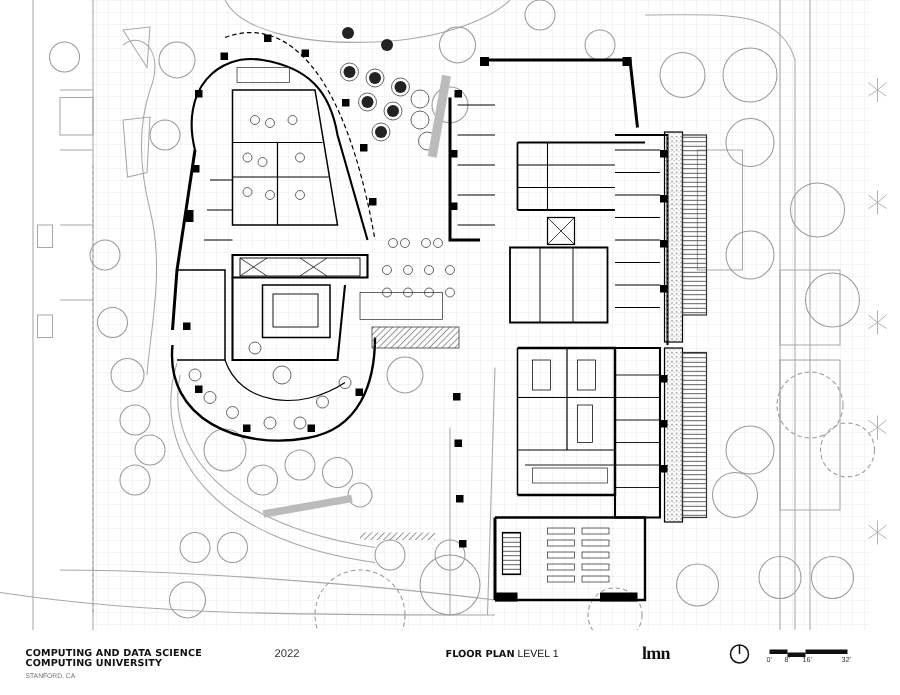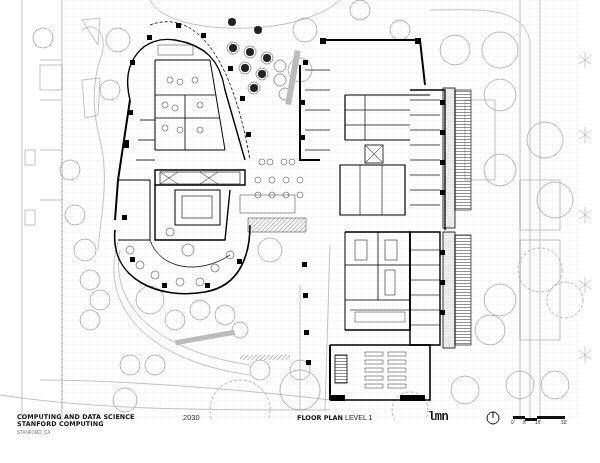--- a/index.html
+++ b/index.html
@@ -1,25 +1,25 @@
 <!DOCTYPE html>
 <html><head>
 <meta charset="utf-8">
 <style>
   html,body{margin:0;padding:0;background:#ffffff;}
   body{width:600px;height:463px;position:relative;overflow:hidden;font-family:"Liberation Sans",sans-serif;}
   #plan{position:absolute;left:0;top:0;width:600px;height:420px;}
-  .titleblock{position:absolute;left:0;top:408px;width:551px;height:38px;}
+  .titleblock{position:absolute;left:0;top:426px;width:551px;height:38px;}
   .tb-project{position:absolute;left:17px;top:6px;line-height:7px;}
   .tb-line1,.tb-line2{font-family:"DejaVu Sans",sans-serif;font-weight:bold;font-size:6.4px;color:#111;letter-spacing:0.1px;white-space:nowrap;display:block;}
   .tb-line3{font-family:"Liberation Sans",sans-serif;font-size:4.5px;color:#777;display:block;margin-top:1px;}
   .tb-year{position:absolute;left:183px;top:5px;font-size:7.5px;color:#333;}
   .tb-sheet{position:absolute;left:265px;top:6px;font-size:7px;color:#111;white-space:nowrap;}
   .tb-sheet b{font-family:"DejaVu Sans",sans-serif;font-weight:bold;font-size:6.5px;margin-left:32px;}
-  .tb-logo{position:absolute;left:428px;top:2px;font-family:Liberation Mono, monospace;font-weight:bold;font-size:12px;color:#111;letter-spacing:-0.5px;text-align:center;}
+  .tb-logo{position:absolute;left:428px;top:2px;font-family:Liberation Serif, serif;font-weight:bold;font-size:12px;color:#111;letter-spacing:-0.5px;text-align:center;}
   .tb-north{position:absolute;left:486px;top:3px;width:14px;height:14px;}
   .tb-scale{position:absolute;left:510px;top:2px;width:90px;height:20px;}
   .scale-lbl{position:absolute;top:10px;font-size:4.8px;color:#333;}
 </style>
 </head>
 <body>
 
 <svg id="plan" viewBox="0 0 600 420" xmlns="http://www.w3.org/2000/svg">
   <defs>
     <pattern id="grid" width="8" height="8" patternUnits="userSpaceOnUse">
@@ -274,24 +274,24 @@
       <rect x="388" y="384" width="18" height="4"></rect>
     <rect x="355" y="312" width="50" height="10"></rect>
   </g>
 
   <rect x="335" y="355" width="12" height="28" fill="url(#stairs)" stroke="#000" stroke-width="0.8"></rect>
 </svg>
 
 <div class="titleblock">
   <div class="tb-project">
     <span class="tb-line1">COMPUTING AND DATA SCIENCE</span>
-    <span class="tb-line2">STANFORD COMPUTING</span>
+    <span class="tb-line2">COMPUTING UNIVERSITY</span>
     <span class="tb-line3">STANFORD, CA</span>
   </div>
-  <div class="tb-year">2030</div>
+  <div class="tb-year">2022</div>
   <div class="tb-sheet">
     <b>FLOOR PLAN</b>
     <span>LEVEL 1</span>
   </div>
   <div class="tb-logo">lmn</div>
   <svg class="tb-north" viewBox="0 0 14 14">
     <circle cx="7" cy="7" r="6" fill="none" stroke="#111" stroke-width="1"></circle>
     <line x1="7" y1="1" x2="7" y2="7" stroke="#111" stroke-width="1"></line>
   </svg>
   <div class="tb-scale">

